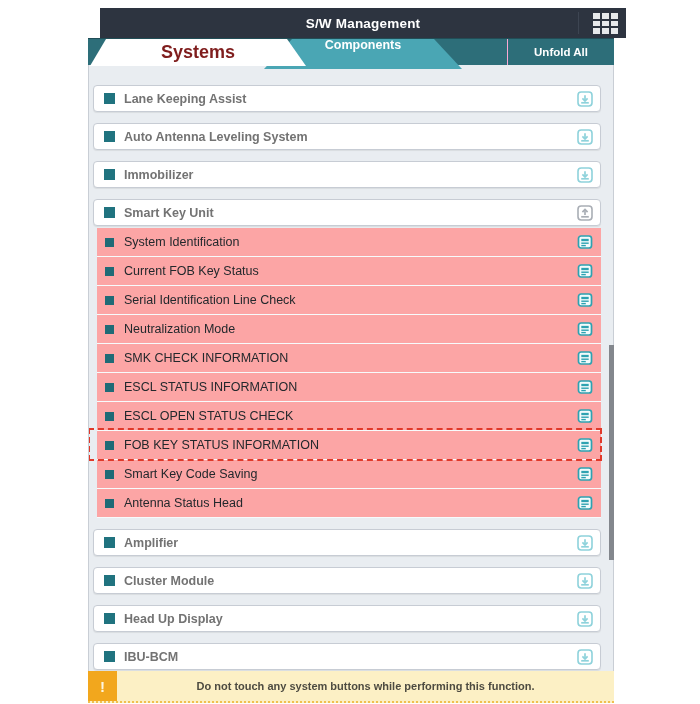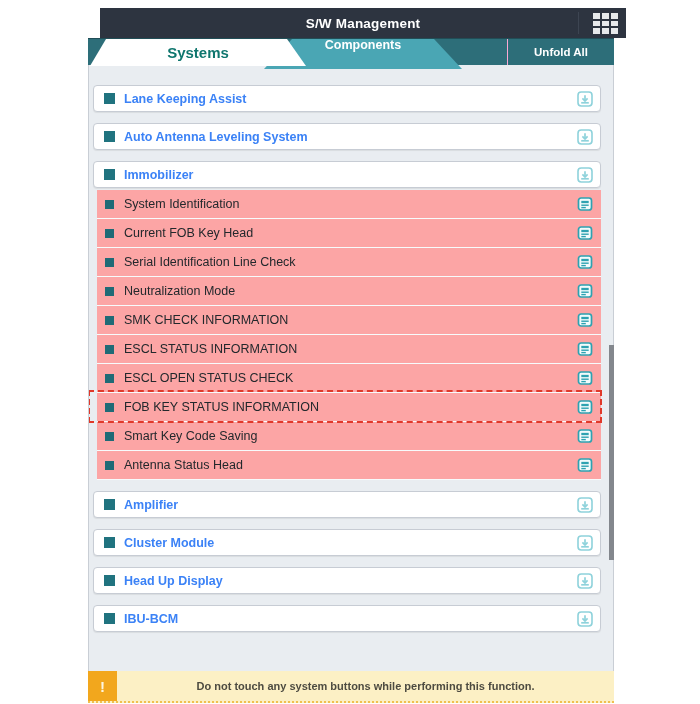--- a/index.html
+++ b/index.html
@@ -10,29 +10,29 @@
   .header{position:absolute;top:0;left:0;width:526px;height:30px;background:#2d3440;display:flex;align-items:center;margin-left:12px;}
   .header .title{flex:1;text-align:center;color:#ffffff;font-weight:bold;font-size:13.5px;letter-spacing:.2px;}
   .header .hdr-divider{position:absolute;right:47px;top:4px;width:1px;height:22px;background:#3d4552;}
   .grid-icon{position:absolute;right:8px;top:5px;width:25px;height:21px;display:grid;grid-template-columns:repeat(3,1fr);grid-template-rows:repeat(3,1fr);gap:2px;cursor:pointer;}
   .grid-icon span{background:#e7e9eb;display:block;}
 
   
   .tabbar{position:absolute;top:30px;left:0;width:526px;height:27px;background:#2d6e79;border-top:1px solid #214e57;box-sizing:border-box;z-index:5;}
   .tab{position:absolute;display:flex;align-items:center;justify-content:center;font-weight:bold;cursor:pointer;}
   .tab-components{left:176px;top:0;width:198px;height:30px;background:#4aa6b4;clip-path:polygon(28px 0,170px 0,198px 30px,0 30px);color:#ffffff;font-size:12.5px;z-index:1;padding-bottom:19px;box-sizing:border-box;text-align:right;}
-  .tab-systems{left:2px;top:0;width:216px;height:27px;background:#ffffff;clip-path:polygon(16px 0,197px 0,216px 27px,0 27px);color:#0f766e;font-size:15px;z-index:2;}
+  .tab-systems{left:2px;top:0;width:216px;height:27px;background:#ffffff;clip-path:polygon(16px 0,197px 0,216px 27px,0 27px);color:#7f1d1d;font-size:18px;z-index:2;}
   .unfold-btn{position:absolute;right:0;top:0;width:106px;height:26px;display:flex;align-items:center;justify-content:center;color:#ffffff;font-weight:bold;font-size:11.5px;border-left:1px solid #f9a8d4;cursor:pointer;z-index:3;}
 
   
   .content{position:absolute;top:57px;left:0;width:526px;height:606px;background:#e9edf1;border-left:1px solid #c9ced5;border-right:1px solid #c9ced5;box-sizing:border-box;padding:20px 12px 0 4px;overflow:hidden;z-index:1;}
 
   .card{box-sizing:border-box;height:27px;background:#ffffff;border:1px solid #c7ccd4;border-radius:4px;display:flex;align-items:center;padding:0 7px 0 10px;margin-bottom:11px;box-shadow:0 1px 1px rgba(0,0,0,.07);cursor:pointer;}
   .card .bullet{width:11px;height:11px;background:#20737f;margin-right:9px;flex:none;}
-  .card .label{flex:1;font-weight:bold;font-size:12.5px;color:#3b82f6;white-space:nowrap;}
+  .card .label{flex:1;font-weight:bold;font-size:12.5px;color:#737373;white-space:nowrap;}
   .action-icon{width:16px;height:16px;flex:none;cursor:pointer;}
 
   .sub-block{position:relative;margin:-9px 0 11px 4px;}
   .subrow{position:relative;box-sizing:border-box;height:29px;background:#fca5a5;border-bottom:1px solid #f7fbfc;display:flex;align-items:center;padding:0 8px;cursor:pointer;}
   .subrow .bullet{width:9px;height:9px;background:#1f6a76;margin-right:10px;flex:none;}
   .subrow .label{flex:1;font-size:12.5px;color:#23282c;white-space:nowrap;}
   .doc-icon{width:16px;height:16px;flex:none;cursor:pointer;}
   .hl-outline{position:absolute;left:-9px;right:-1px;top:-3px;bottom:-2px;border:2px dashed #e0392a;pointer-events:none;z-index:4;}
 
   
@@ -100,34 +100,44 @@
       <div class="card">
         <span class="bullet"></span>
         <span class="label">Immobilizer</span>
         <svg viewBox="0 0 16 16" class="action-icon">
           <rect x="1" y="1" width="14" height="14" rx="3.2" fill="none" stroke="#8ed2db" stroke-width="1.6"></rect>
           <path d="M8 4.2v5.2" stroke="#8ed2db" stroke-width="1.7"></path>
           <path d="M5.4 7.4 8 10l2.6-2.6" fill="none" stroke="#8ed2db" stroke-width="1.7"></path>
           <path d="M4.2 11.8h7.6" stroke="#8ed2db" stroke-width="1.7"></path>
         </svg>
       </div>
+      <div class="card">
+        <span class="bullet"></span>
+        <span class="label">Smart Key Unit</span>
+        <svg viewBox="0 0 16 16" class="action-icon">
+          <rect x="1" y="1" width="14" height="14" rx="3.2" fill="none" stroke="#a9aeb5" stroke-width="1.6"></rect>
+          <path d="M8 10V4.8" stroke="#a9aeb5" stroke-width="1.7"></path>
+          <path d="M5.4 7.2 8 4.5l2.6 2.7" fill="none" stroke="#a9aeb5" stroke-width="1.7"></path>
+          <path d="M4.2 11.8h7.6" stroke="#a9aeb5" stroke-width="1.7"></path>
+        </svg>
+      </div>
       <div class="sub-block">
         <div class="subrow">
           <span class="bullet"></span>
           <span class="label">System Identification</span>
           <svg viewBox="0 0 16 16" class="doc-icon">
             <rect x="1.5" y="2" width="13" height="12" rx="2.5" fill="#f2fbfc" stroke="#2ea2b1" stroke-width="1.7"></rect>
             <path d="M4.3 6h7.4" stroke="#2ea2b1" stroke-width="2.3"></path>
             <path d="M4.3 9.2h7.4" stroke="#2ea2b1" stroke-width="1.4"></path>
             <path d="M4.3 11.6h4.5" stroke="#2ea2b1" stroke-width="1.4"></path>
           </svg>
         </div>
         <div class="subrow">
           <span class="bullet"></span>
-          <span class="label">Current FOB Key Head</span>
+          <span class="label">Current FOB Key Status</span>
           <svg viewBox="0 0 16 16" class="doc-icon">
             <rect x="1.5" y="2" width="13" height="12" rx="2.5" fill="#f2fbfc" stroke="#2ea2b1" stroke-width="1.7"></rect>
             <path d="M4.3 6h7.4" stroke="#2ea2b1" stroke-width="2.3"></path>
             <path d="M4.3 9.2h7.4" stroke="#2ea2b1" stroke-width="1.4"></path>
             <path d="M4.3 11.6h4.5" stroke="#2ea2b1" stroke-width="1.4"></path>
           </svg>
         </div>
         <div class="subrow">
           <span class="bullet"></span>
           <span class="label">Serial Identification Line Check</span>

